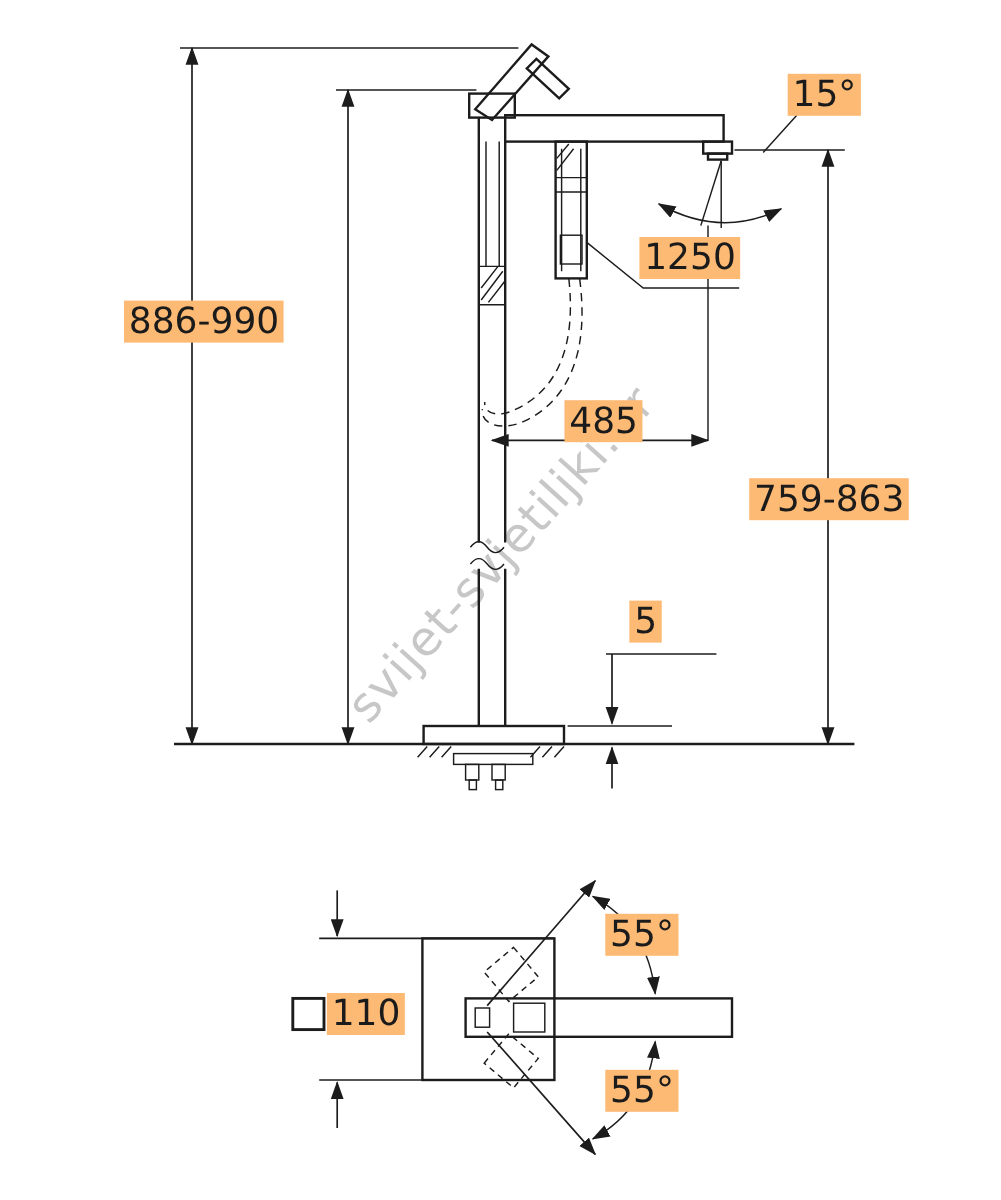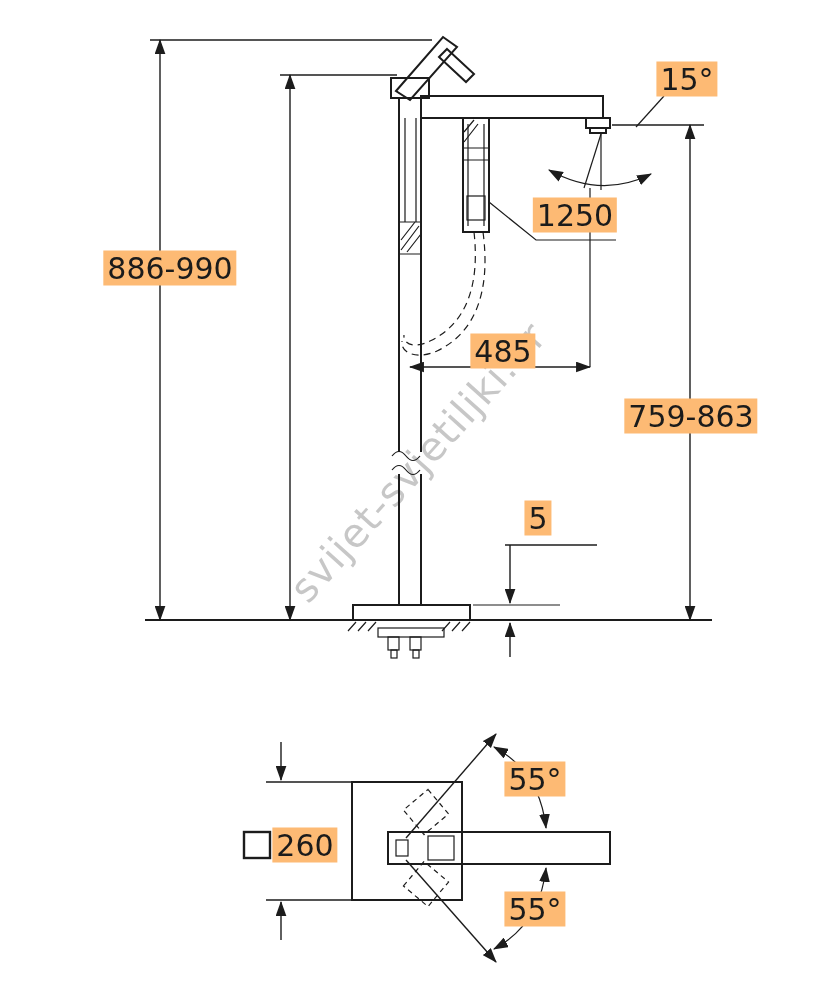--- a/index.html
+++ b/index.html
@@ -153,17 +153,17 @@
       </g>
     </g>
   </svg>
 
   <div class="lbl" style="left:170px;top:268px">886-990</div>
   <div class="lbl" style="left:691px;top:416px">759-863</div>
   <div class="lbl" style="left:503px;top:351px">485</div>
   <div class="lbl" style="left:575px;top:215px">1250</div>
   <div class="lbl" style="left:687px;top:79px">15°</div>
   <div class="lbl" style="left:538px;top:518px">5</div>
-  <div class="lbl" style="left:305px;top:845px">260</div>
+  <div class="lbl" style="left:305px;top:845px">110</div>
   <div class="lbl" style="left:535px;top:779px">55°</div>
   <div class="lbl" style="left:535px;top:909px">55°</div>
 
 </div>
 
 </body></html>

